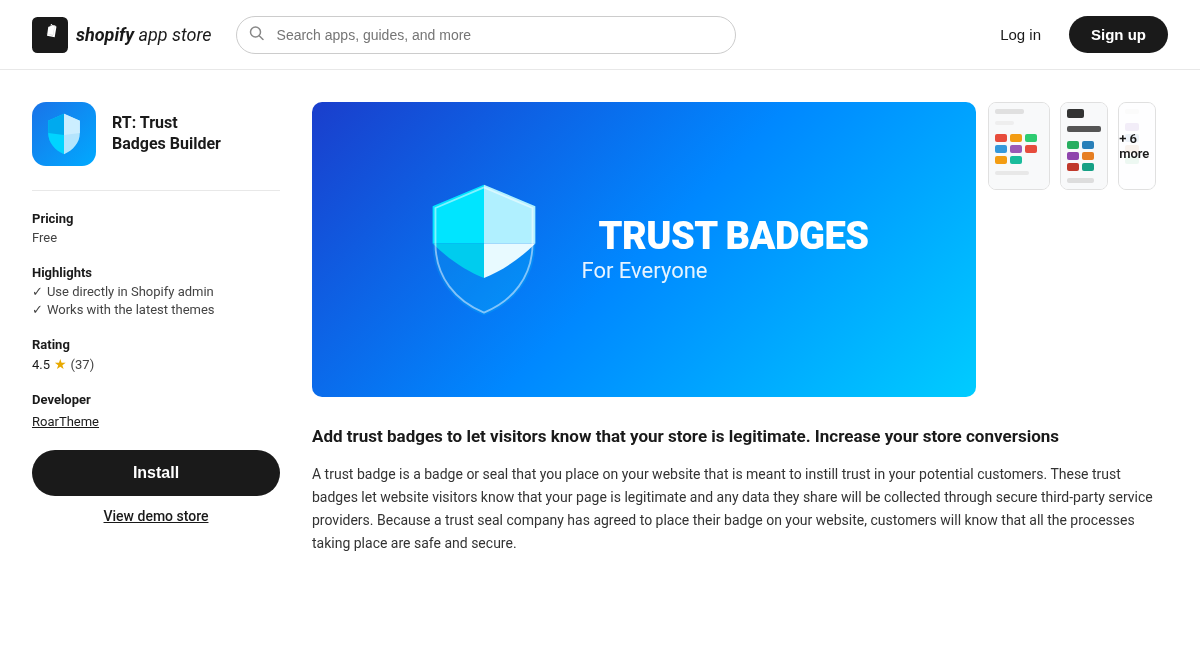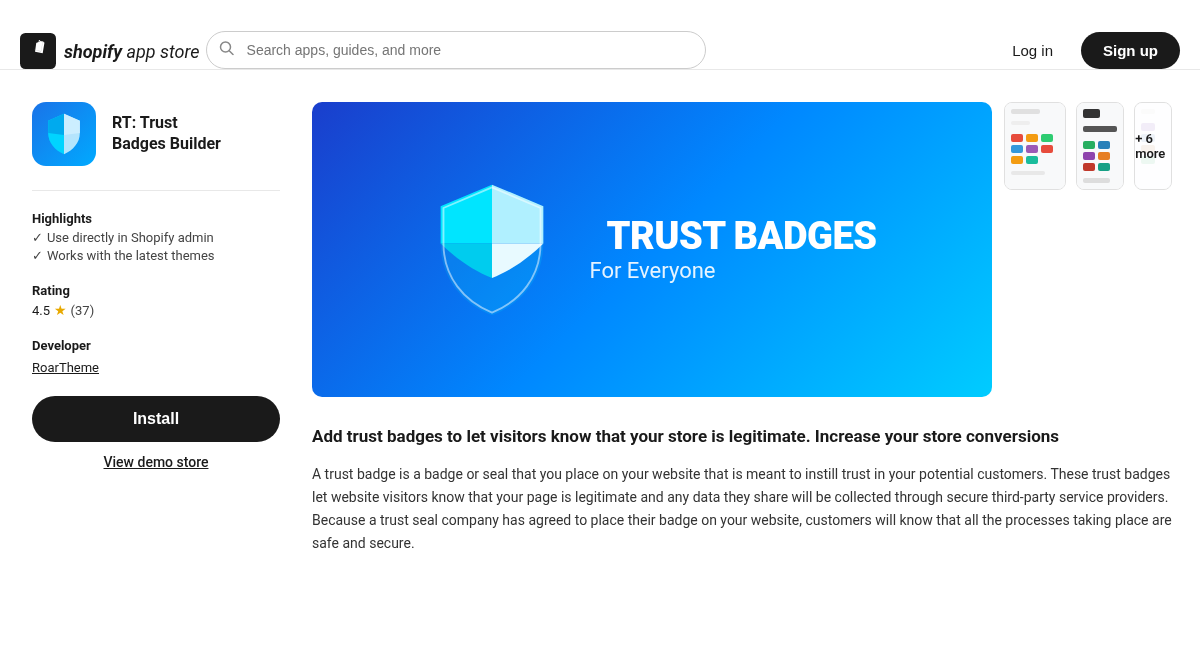--- a/index.html
+++ b/index.html
@@ -1,25 +1,25 @@
 <!DOCTYPE html>
 <html><head>
   <meta charset="utf-8">
   <style>
     * { margin: 0; padding: 0; box-sizing: border-box; }
     body { font-family: -apple-system, BlinkMacSystemFont, 'Segoe UI', Roboto, sans-serif; background: #fff; color: #1a1a1a; width: 1200px; min-height: 650px; overflow-x: hidden; }
 
     
     .header {
       display: flex;
-      align-items: flex-end;
-      padding: 0 20px;
+      align-items: center;
+      padding: 0 32px;
       height: 70px;
       border-bottom: 1px solid #e8e8e8;
-      gap: 6px;
+      gap: 24px;
     }
     .logo {
       display: flex;
       align-items: center;
       gap: 8px;
       text-decoration: none;
       color: #1a1a1a;
       flex-shrink: 0;
     }
     .logo-icon {
@@ -89,21 +89,21 @@
       background: #1a1a1a;
       border: none;
       border-radius: 24px;
       padding: 10px 22px;
       cursor: pointer;
     }
 
     
     .main-content {
       display: flex;
-      padding: 32px 28px 32px 32px;
+      padding: 32px 44px 32px 32px;
       gap: 0;
     }
 
     
     .sidebar {
       width: 280px;
       flex-shrink: 0;
       padding-right: 32px;
     }
     .app-header-block {
@@ -374,20 +374,24 @@
       <div class="app-title-block">
         <div class="app-title">
           <span>RT: Trust</span><br>
           <span>Badges Builder</span>
         </div>
       </div>
     </div>
 
     <div class="sidebar-divider"></div>
 
+    <div class="sidebar-section">
+      <div class="sidebar-label">Pricing</div>
+      <div class="sidebar-value">Free</div>
+    </div>
 
     <div class="sidebar-section">
       <div class="sidebar-label">Highlights</div>
       <div class="highlight-item">
         <span class="check-mark">✓</span>
         <span>Use directly in Shopify admin</span>
       </div>
       <div class="highlight-item">
         <span class="check-mark">✓</span>
         <span>Works with the latest themes</span>

